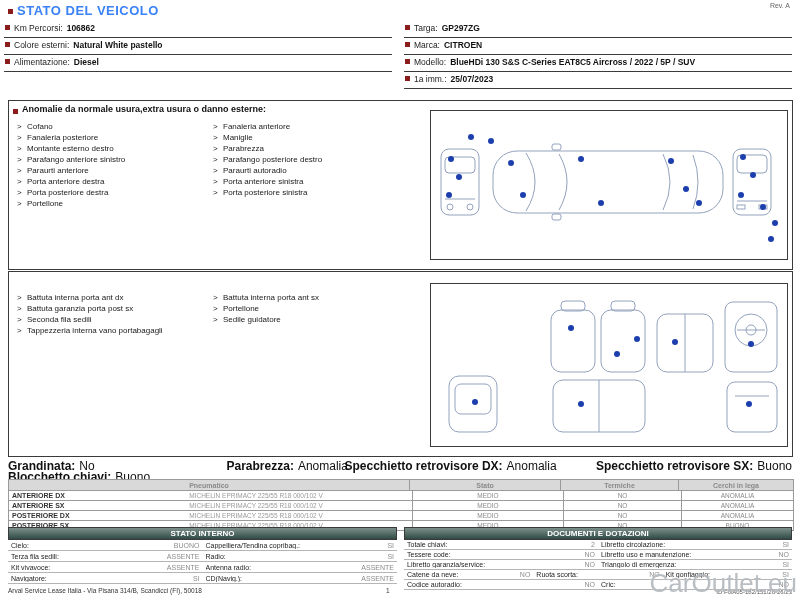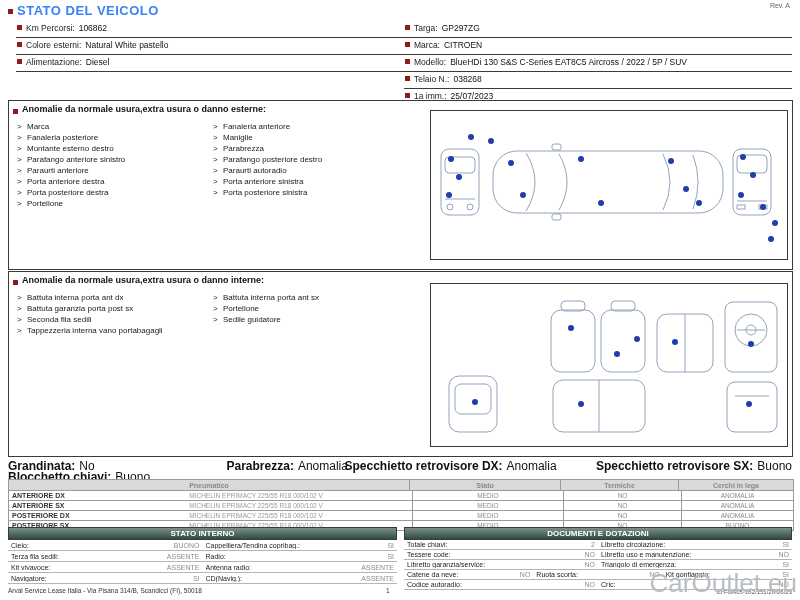--- a/index.html
+++ b/index.html
@@ -6,25 +6,25 @@
   body{width:800px;height:600px;background:#fff;font-family:"Liberation Sans",sans-serif}
   .page{position:relative;width:800px;height:600px;background:#fff;overflow:hidden;color:#1a1a1a}
 
   .rsq{display:inline-block;width:5px;height:5px;background:#8b1c1c;margin-right:4px;margin-top:2px;flex:0 0 auto}
 
   .title-wrap{position:absolute;left:8px;top:3px;display:flex;align-items:center}
   .title-text{font-size:13px;font-weight:bold;color:#3b82f6;letter-spacing:.5px}
   .rev{position:absolute;right:10px;top:2px;font-size:7px;color:#666}
 
   .info{position:absolute;top:21px;font-size:8.5px}
-  .info.left{left:16px;width:388px}
+  .info.left{left:4px;width:388px}
   .info.right{left:404px;width:388px}
   .irow{display:flex;align-items:flex-start;border-bottom:1px solid #3a3a3a;padding:2px 1px;min-height:12px}
   .ilab{margin-right:4px;white-space:nowrap;color:#222}
-  .ival{font-weight:normal;color:#111}
+  .ival{font-weight:bold;color:#111}
   .mval{max-width:262px}
 
   .box{position:absolute;left:8px;width:783px;border:1px solid #3a3a3a;background:#fff}
   .box.ext{top:100px;height:168px}
   .box.int{top:271px;height:184px}
   .box-head{display:flex;align-items:flex-end;padding:3px 4px}
   .box-title{font-weight:bold;font-size:9px;color:#111}
   .cols{position:absolute;top:20px;font-size:8px;line-height:11px}
   .cols.c1{left:8px;width:192px}
   .cols.c2{left:204px;width:200px}
@@ -114,39 +114,34 @@
       <span class="ilab">Marca:</span>
       <span class="ival">CITROEN</span>
     </div>
     <div class="irow">
       <span class="rsq"></span>
       <span class="ilab">Modello:</span>
       <span class="ival mval">BlueHDi 130 S&amp;S C-Series EAT8C5 Aircross / 2022 / 5P / SUV</span>
     </div>
     <div class="irow">
       <span class="rsq"></span>
-      <span class="ilab">Telaio N.:</span>
-      <span class="ival">038268</span>
-    </div>
-    <div class="irow">
-      <span class="rsq"></span>
       <span class="ilab">1a imm.:</span>
       <span class="ival">25/07/2023</span>
     </div>
   </div>
 
   <div class="box ext">
     <div class="box-head">
       <span class="rsq"></span>
       <span class="box-title">Anomalie da normale usura,extra usura o danno esterne:</span>
     </div>
     <div class="cols c1">
       <div class="li">
           <span class="b">&gt;</span>
-          <span class="lt">Marca</span>
+          <span class="lt">Cofano</span>
         </div>
       <div class="li">
           <span class="b">&gt;</span>
           <span class="lt">Fanaleria posteriore</span>
         </div>
       <div class="li">
           <span class="b">&gt;</span>
           <span class="lt">Montante esterno destro</span>
         </div>
       <div class="li">
@@ -240,24 +235,20 @@
           <circle cx="322" cy="64" r="3" fill="#1d3fae"></circle>
           <circle cx="310" cy="84" r="3" fill="#1d3fae"></circle>
           <circle cx="332" cy="96" r="3" fill="#1d3fae"></circle>
           <circle cx="344" cy="112" r="3" fill="#1d3fae"></circle>
           <circle cx="340" cy="128" r="3" fill="#1d3fae"></circle>
         </svg>
     </div>
   </div>
 
   <div class="box int">
-    <div class="box-head">
-      <span class="rsq"></span>
-      <span class="box-title">Anomalie da normale usura,extra usura o danno interne:</span>
-    </div>
     <div class="cols c1">
       <div class="li">
           <span class="b">&gt;</span>
           <span class="lt">Battuta interna porta ant dx</span>
         </div>
       <div class="li">
           <span class="b">&gt;</span>
           <span class="lt">Battuta garanzia porta post sx</span>
         </div>
       <div class="li">

